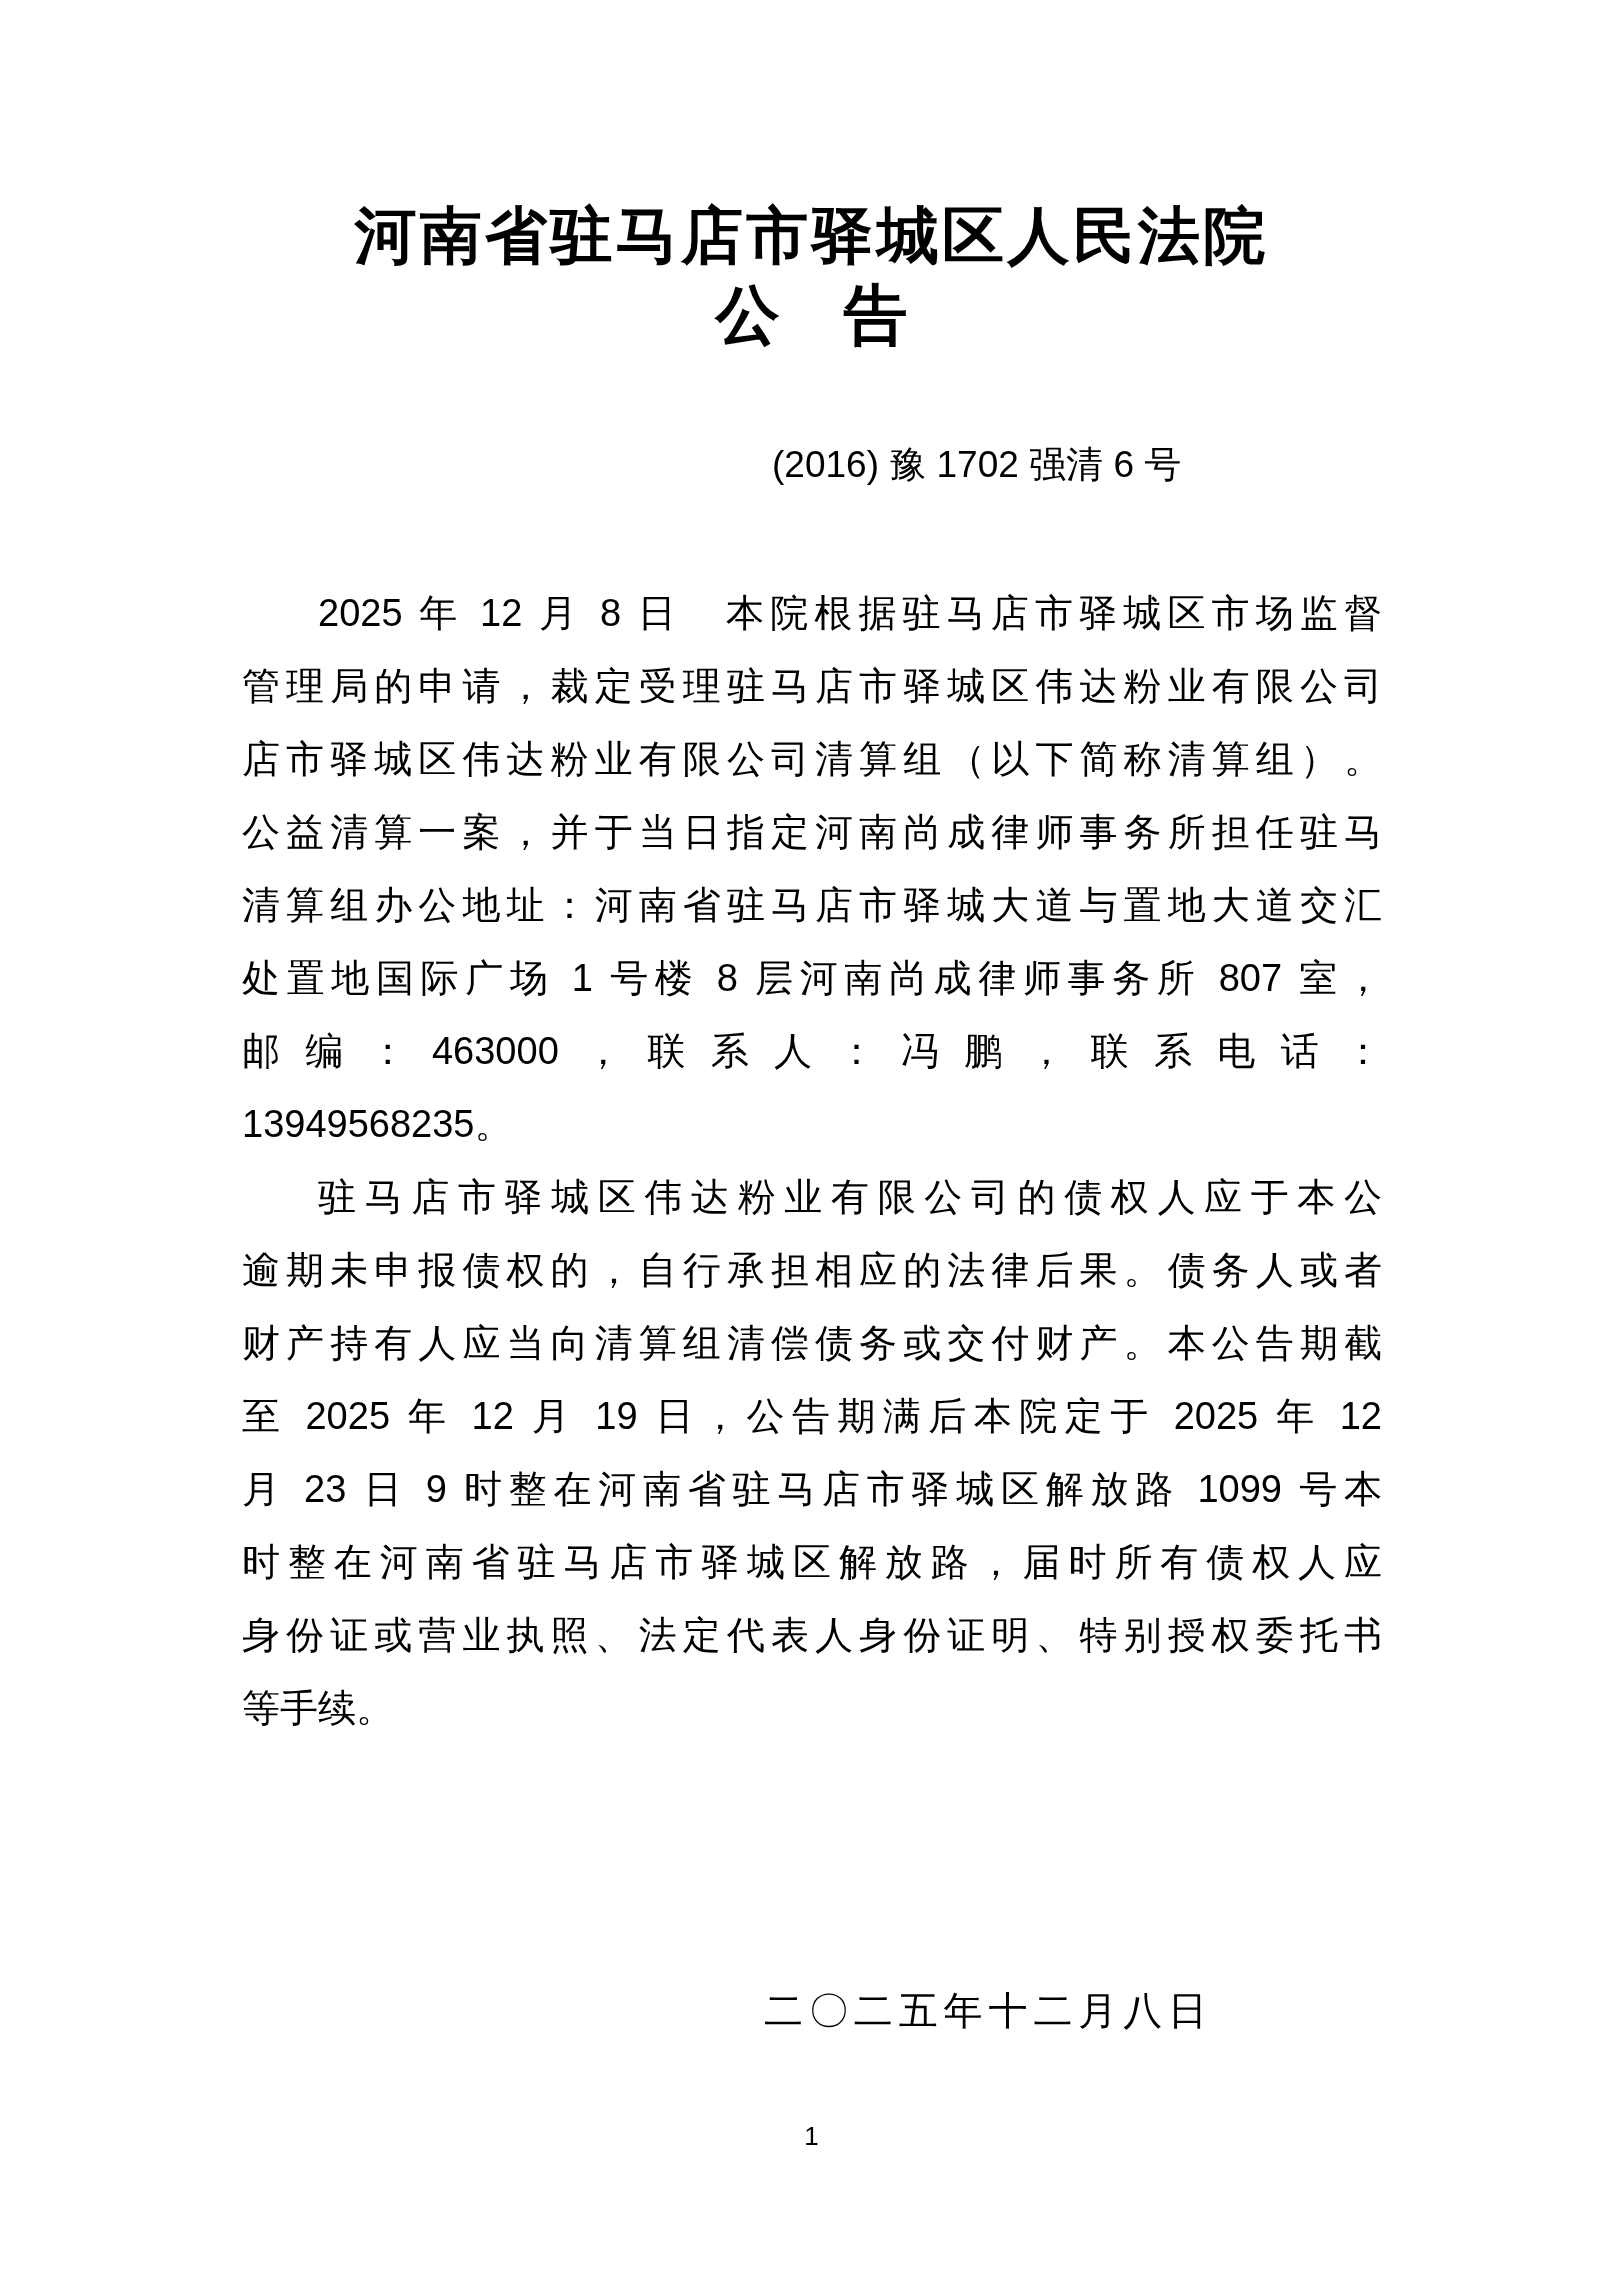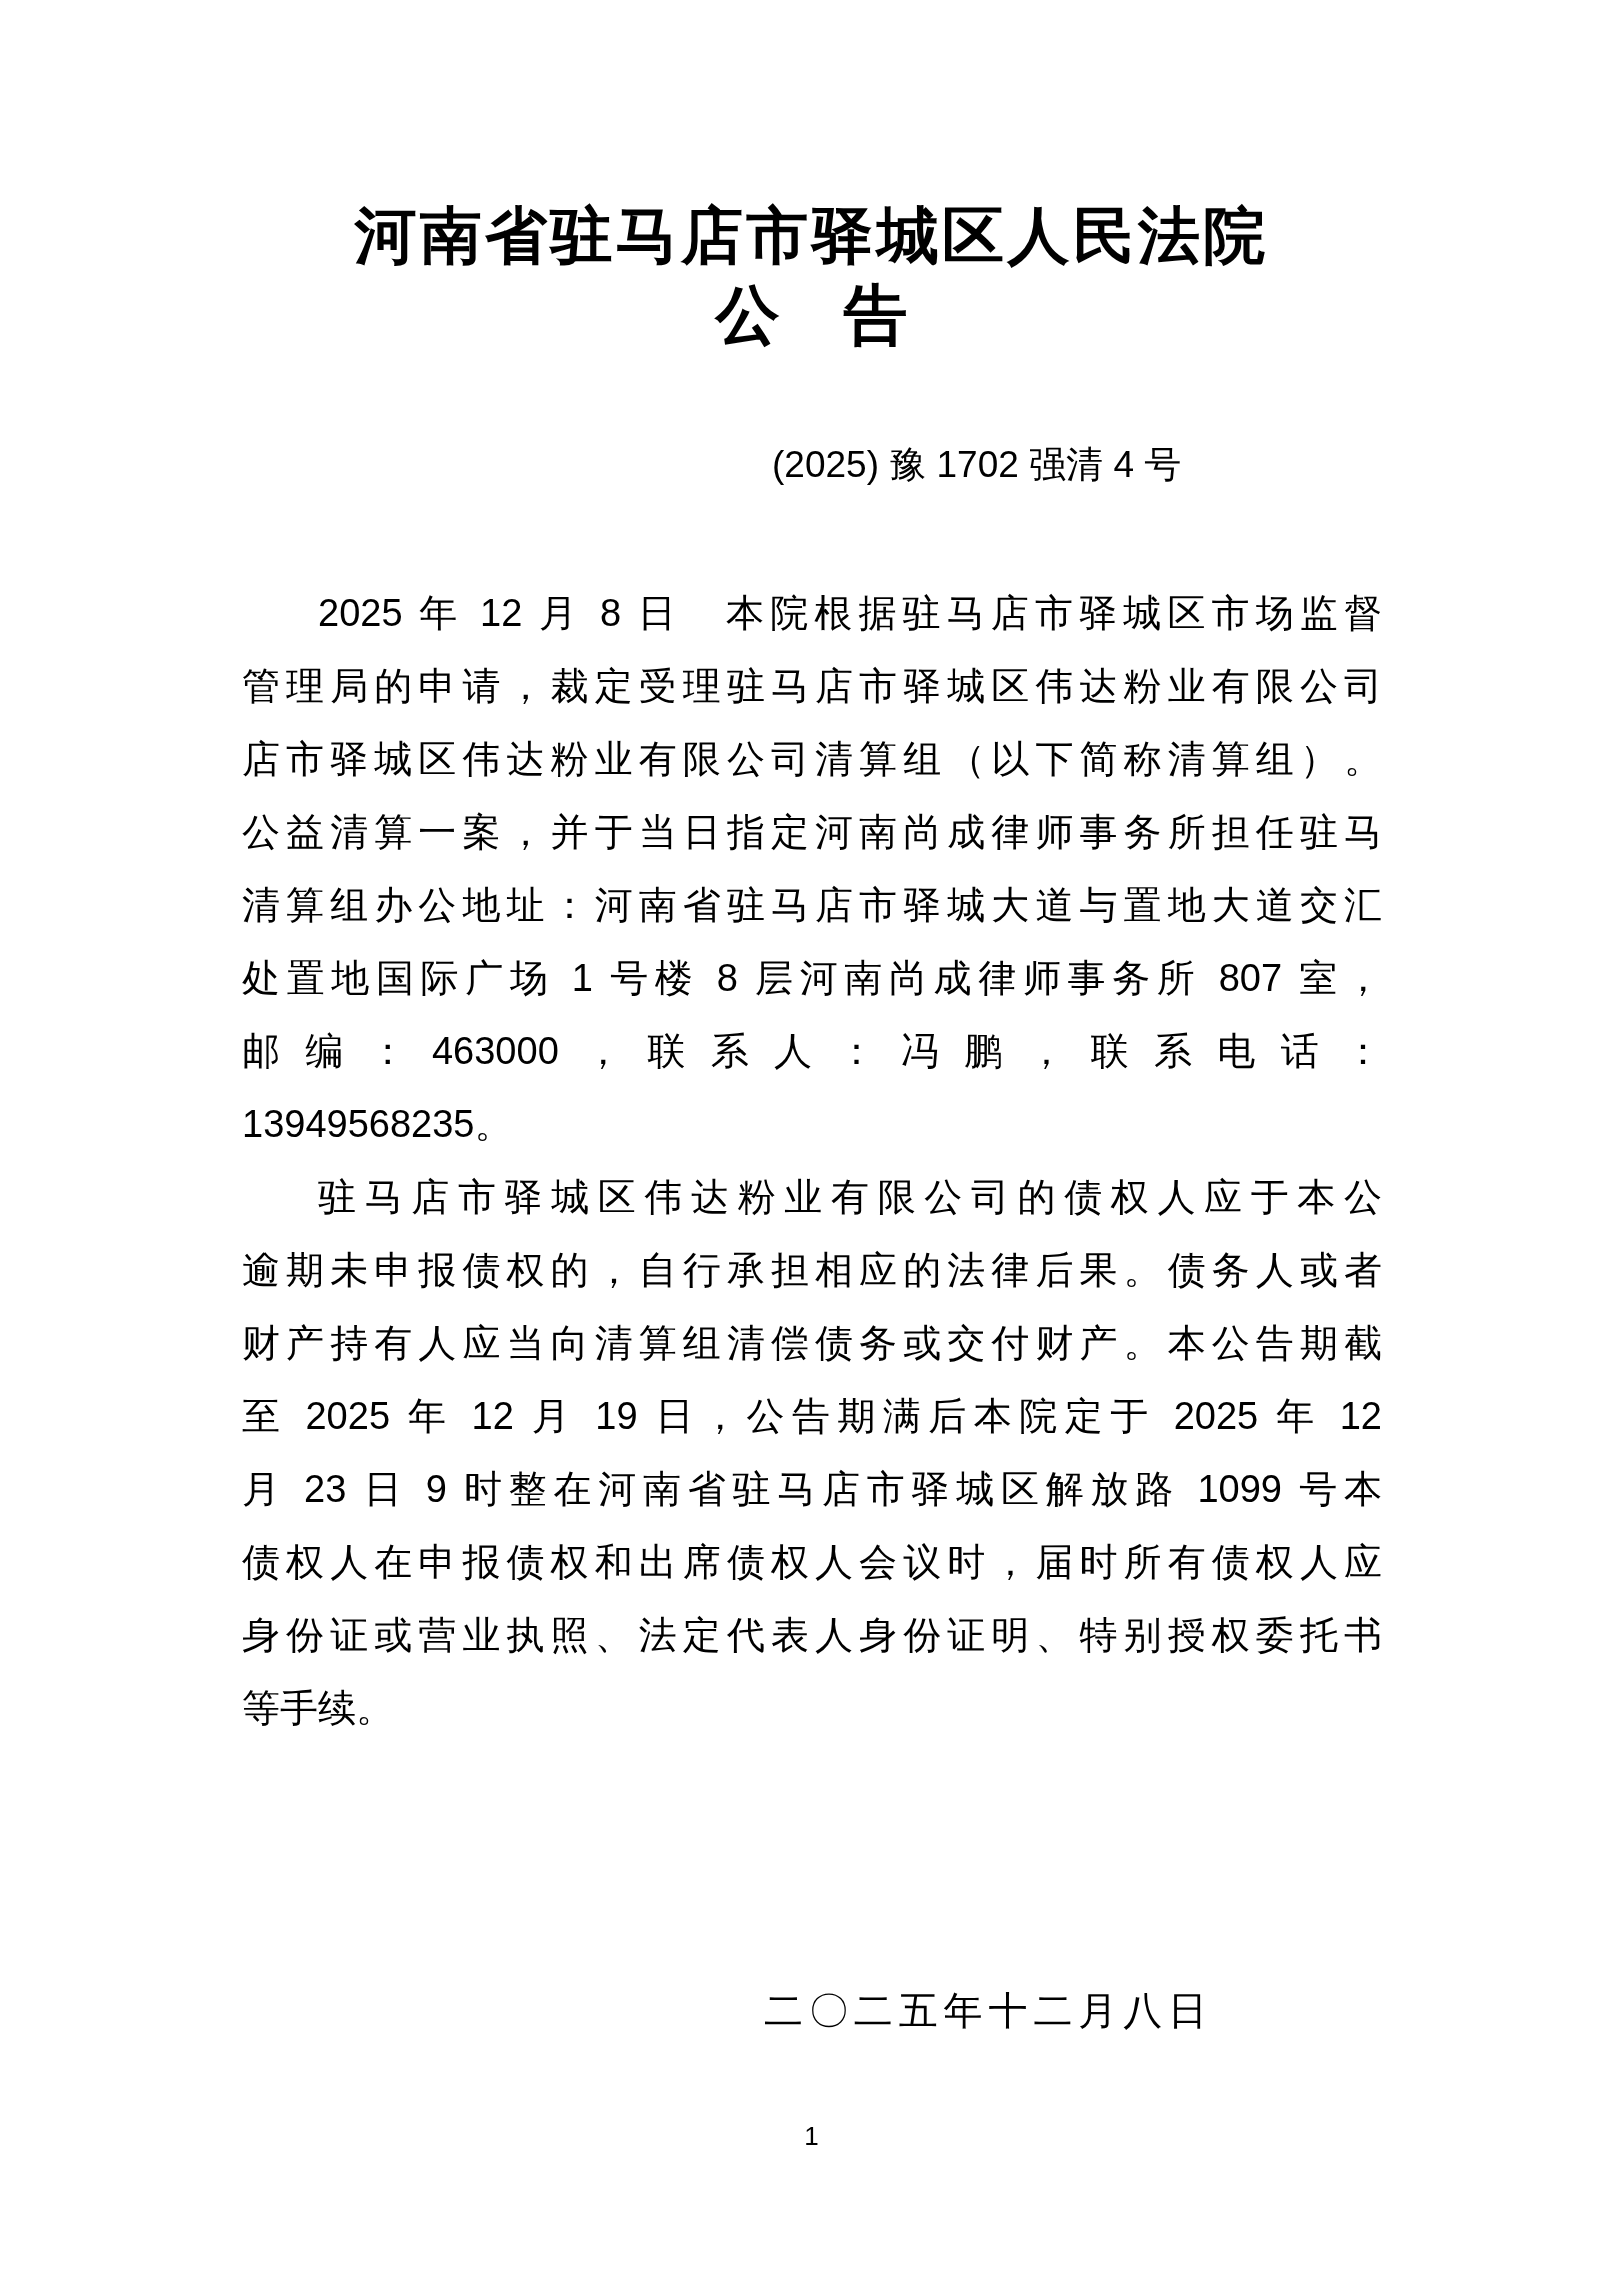--- a/index.html
+++ b/index.html
@@ -84,38 +84,38 @@
 </style>
 </head>
 <body>
 
 <div class="page">
 
   <div class="court-name">河南省驻马店市驿城区人民法院</div>
 
   <div class="doc-title">公　告</div>
 
-  <div class="case-number">(2025) 豫 1702 强清 4 号</div>
+  <div class="case-number">(2016) 豫 1702 强清 6 号</div>
 
   <div class="body-block">
     <p class="bline indent">2025 年 12 月 8 日　本院根据驻马店市驿城区市场监督</p>
     <p class="bline">管理局的申请，裁定受理驻马店市驿城区伟达粉业有限公司</p>
     <p class="bline">店市驿城区伟达粉业有限公司清算组（以下简称清算组）。</p>
     <p class="bline">公益清算一案，并于当日指定河南尚成律师事务所担任驻马</p>
     <p class="bline">清算组办公地址：河南省驻马店市驿城大道与置地大道交汇</p>
     <p class="bline">处置地国际广场 1 号楼 8 层河南尚成律师事务所 807 室，</p>
     <p class="bline">邮编：463000，联系人：冯鹏，联系电话：</p>
     <p class="bline end">13949568235。</p>
 
     <p class="bline indent">驻马店市驿城区伟达粉业有限公司的债权人应于本公</p>
     <p class="bline">逾期未申报债权的，自行承担相应的法律后果。债务人或者</p>
     <p class="bline">财产持有人应当向清算组清偿债务或交付财产。本公告期截</p>
     <p class="bline">至 2025 年 12 月 19 日，公告期满后本院定于 2025 年 12</p>
     <p class="bline">月 23 日 9 时整在河南省驻马店市驿城区解放路 1099 号本</p>
-    <p class="bline">债权人在申报债权和出席债权人会议时，届时所有债权人应</p>
+    <p class="bline">时整在河南省驻马店市驿城区解放路，届时所有债权人应</p>
     <p class="bline">身份证或营业执照、法定代表人身份证明、特别授权委托书</p>
     <p class="bline end">等手续。</p>
   </div>
 
   <div class="doc-date">二〇二五年十二月八日</div>
 
   <div class="page-number">1</div>
 
 </div>
 

